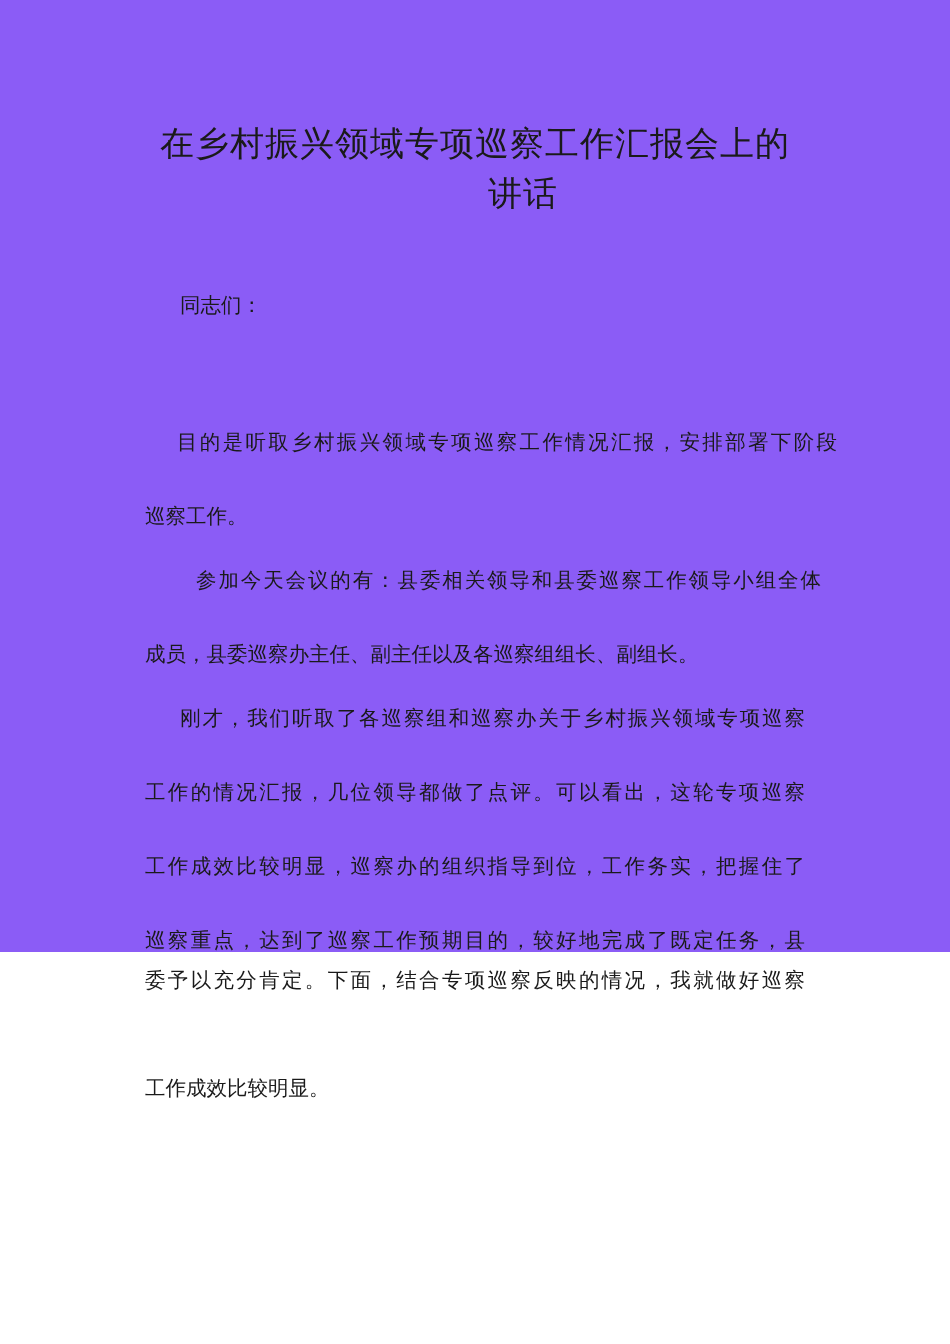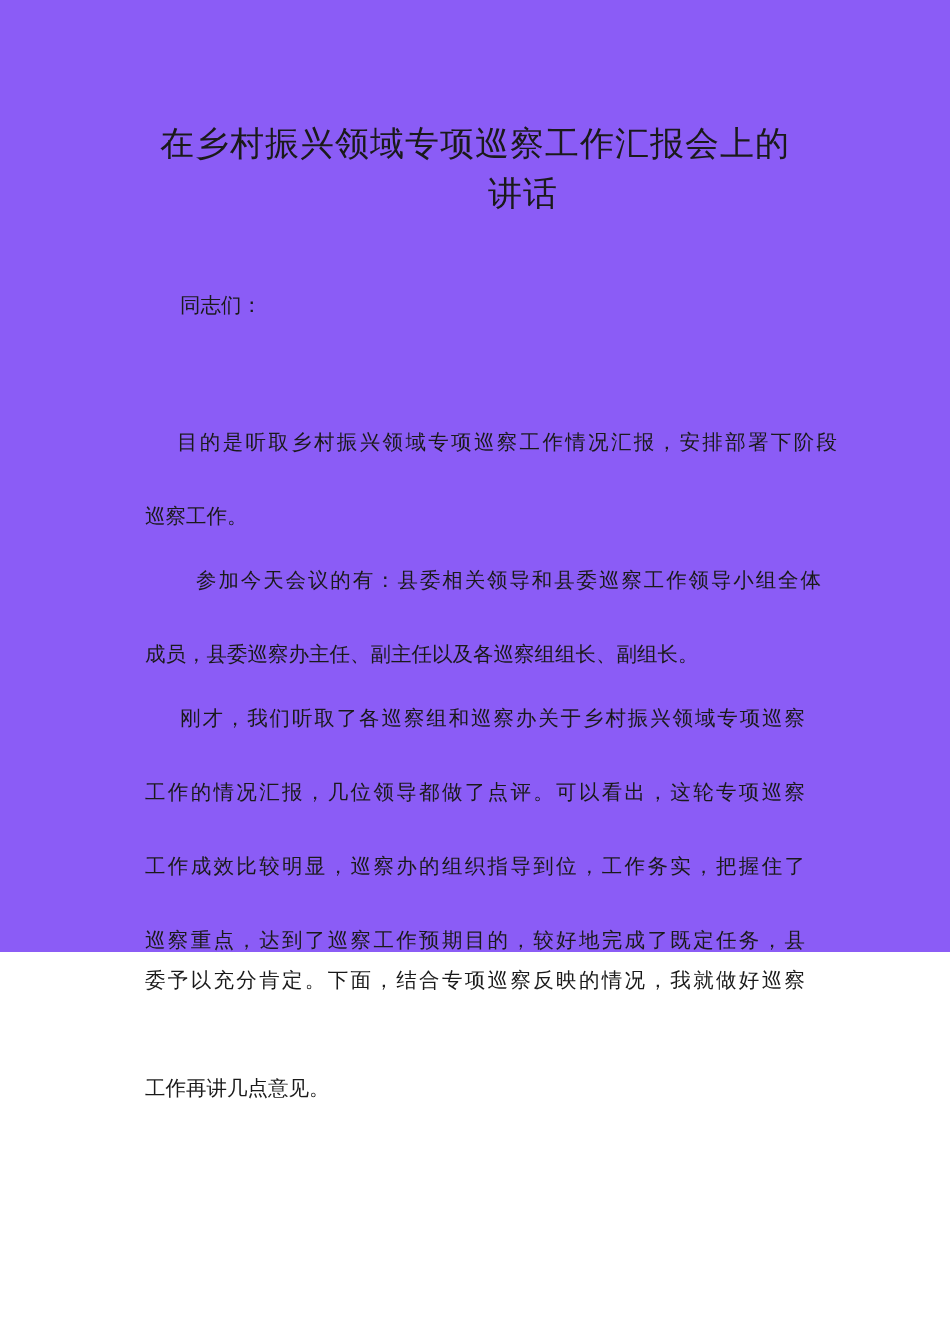--- a/index.html
+++ b/index.html
@@ -60,16 +60,16 @@
   <div class="line last" style="top:502px;">巡察工作。</div>
 
   <div class="line indent" style="top:566px;margin-left:16px;">参加今天会议的有：县委相关领导和县委巡察工作领导小组全体</div>
   <div class="line last" style="top:640px;">成员，县委巡察办主任、副主任以及各巡察组组长、副组长。</div>
 
   <div class="line" style="top:778px;">工作的情况汇报，几位领导都做了点评。可以看出，这轮专项巡察</div>
   <div class="line indent" style="top:704px;">刚才，我们听取了各巡察组和巡察办关于乡村振兴领域专项巡察</div>
   <div class="line" style="top:926px;">巡察重点，达到了巡察工作预期目的，较好地完成了既定任务，县</div>
   <div class="line" style="top:852px;">工作成效比较明显，巡察办的组织指导到位，工作务实，把握住了</div>
   <div class="line" style="top:943px;margin-top:23px;">委予以充分肯定。下面，结合专项巡察反映的情况，我就做好巡察</div>
-  <div class="line last" style="top:1074px;">工作再讲几点意见。</div>
+  <div class="line last" style="top:1074px;">工作成效比较明显。</div>
 
 
 </div>
 
 </body></html>

